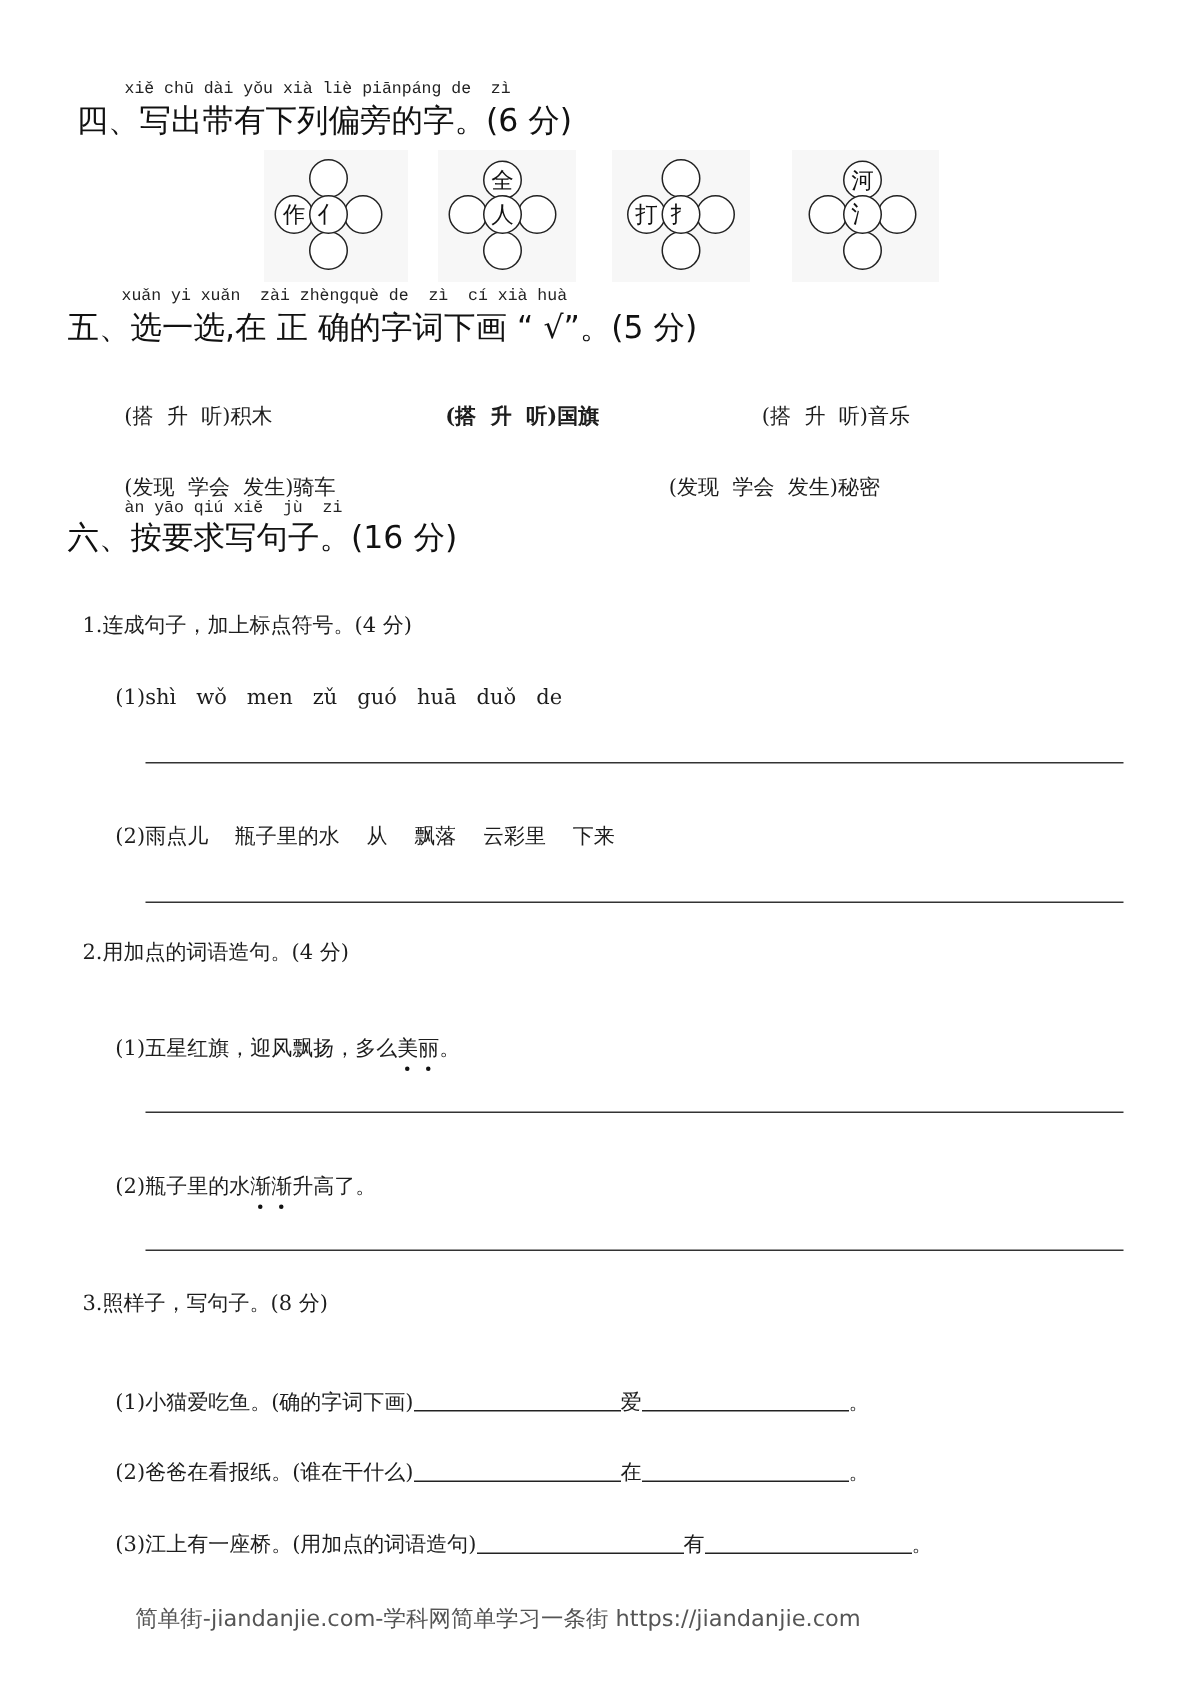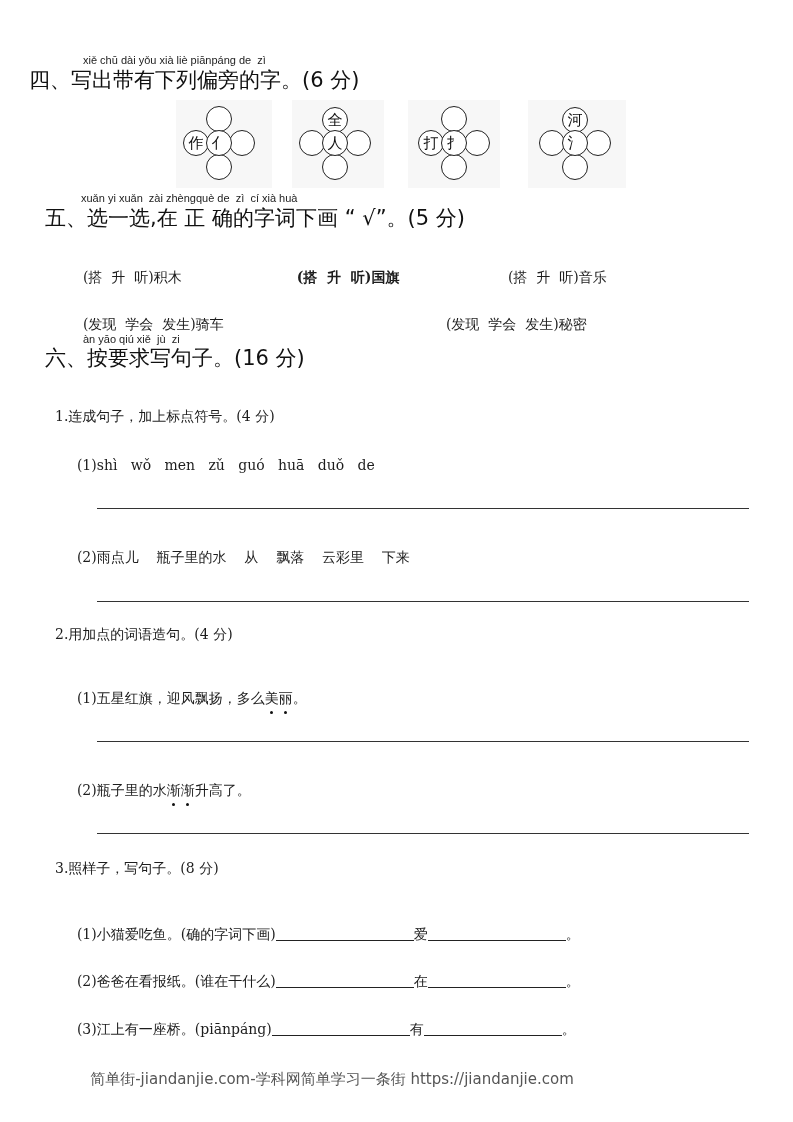--- a/index.html
+++ b/index.html
@@ -1,33 +1,33 @@
 <!DOCTYPE html>
 <html><head>
 <meta charset="utf-8">
 <style>
   html, body { margin: 0; padding: 0; background: #ffffff; }
   body { width: 793px; height: 1122px; position: relative; overflow: hidden; color: #1a1a1a; }
   .abs { position: absolute; white-space: pre; }
-  .pinyin { font-family: Liberation Sans, sans-serif; font-size: 11px; color: #222; letter-spacing: 0px; }
+  .pinyin { font-family: Liberation Mono, monospace; font-size: 11px; color: #222; letter-spacing: 0px; }
   .section-title { font-family: "DejaVu Sans", "Liberation Sans", sans-serif; font-size: 21px; color: #111; }
   .body-text { font-family: "DejaVu Serif", "Liberation Serif", serif; font-size: 14px; color: #1d1d1d; }
   .answer-line { position: absolute; height: 0; border-top: 1.6px solid #333; }
   .blank { display: inline-block; width: 138px; border-bottom: 1.4px solid #222; height: 18px; vertical-align: -2px; }
   .dotted { position: relative; display: inline-block; }
   .dotted::after { content: ""; position: absolute; left: 50%; bottom: -6px; width: 3px; height: 3px; margin-left: -1.5px; border-radius: 50%; background: #111; }
   .flower-bg { position: absolute; background: #f7f7f7; }
   .petal { position: absolute; width: 24px; height: 24px; border: 1.5px solid #222; border-radius: 50%; background: #fff; box-sizing: content-box; display: flex; align-items: center; justify-content: center; font-family: "DejaVu Sans", "Liberation Sans", sans-serif; font-size: 15px; color: #111; line-height: 1; }
   .footer { position: absolute; left: 0; width: 664px; top: 1070px; text-align: center; font-family: "DejaVu Sans", "Liberation Sans", sans-serif; font-size: 15px; color: #555; }
 </style>
 </head>
 <body>
 
 <div class="abs pinyin" style="left:83px; top:54px;">xiě chū dài yǒu xià liè piānpáng de  zì</div>
-<div class="abs section-title" style="left:29px; top:66px;">四、写出带有下列偏旁的字。(6 分)</div>
+<div class="abs section-title" style="left:51px; top:66px;">四、写出带有下列偏旁的字。(6 分)</div>
 
 <div>
 
   <div class="flower-bg" style="left:176px; top:100px; width:96px; height:88px;"></div>
   <div class="petal" style="left:183px; top:130px;">作</div>
   <div class="petal" style="left:206px; top:106px;"></div>
   <div class="petal" style="left:229px; top:130px;"></div>
   <div class="petal" style="left:206px; top:154px;"></div>
   <div class="petal" style="left:206px; top:130px;">亻</div>
 
@@ -96,16 +96,16 @@
 <div class="answer-line" style="left:97px; top:833px; width:652px;"></div>
 
 <div class="abs body-text" style="left:55px; top:860px;">3.照样子，写句子。(8 分)</div>
 <div class="abs body-text" style="left:68px; top:906px;">
   <span>(1)</span><span>小猫爱吃鱼。</span><span>(确的字词下画)</span><span class="blank"></span><span>爱</span><span class="blank"></span><span>。</span>
 </div>
 <div class="abs body-text" style="left:68px; top:953px;">
   <span>(2)</span><span>爸爸在看报纸。</span><span>(谁在干什么)</span><span class="blank"></span><span>在</span><span class="blank"></span><span>。</span>
 </div>
 <div class="abs body-text" style="left:68px; top:1001px;">
-  <span>(3)</span><span>江上有一座桥。</span><span>(piānpáng)</span><span class="blank"></span><span>有</span><span class="blank"></span><span>。</span>
+  <span>(3)</span><span>江上有一座桥。</span><span>(用加点的词语造句)</span><span class="blank"></span><span>有</span><span class="blank"></span><span>。</span>
 </div>
 
 <div class="footer">简单街-jiandanjie.com-学科网简单学习一条街 https://jiandanjie.com</div>
 
 </body></html>

